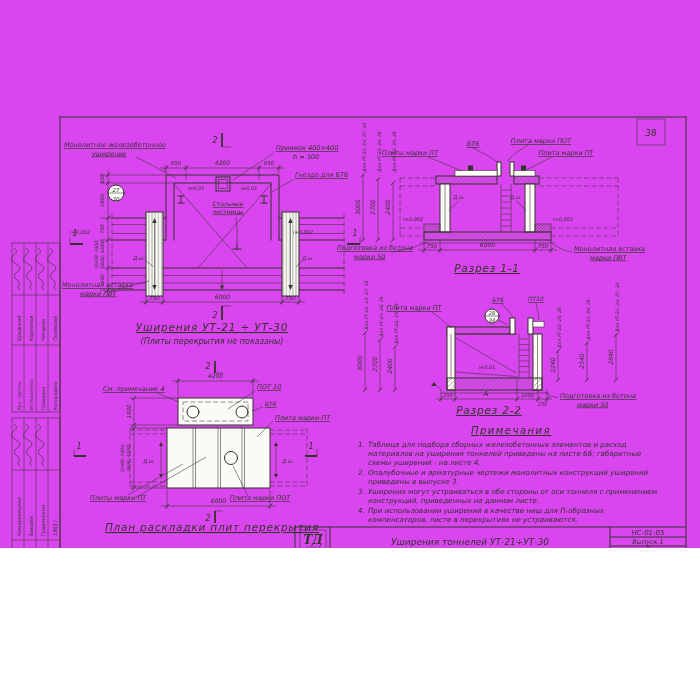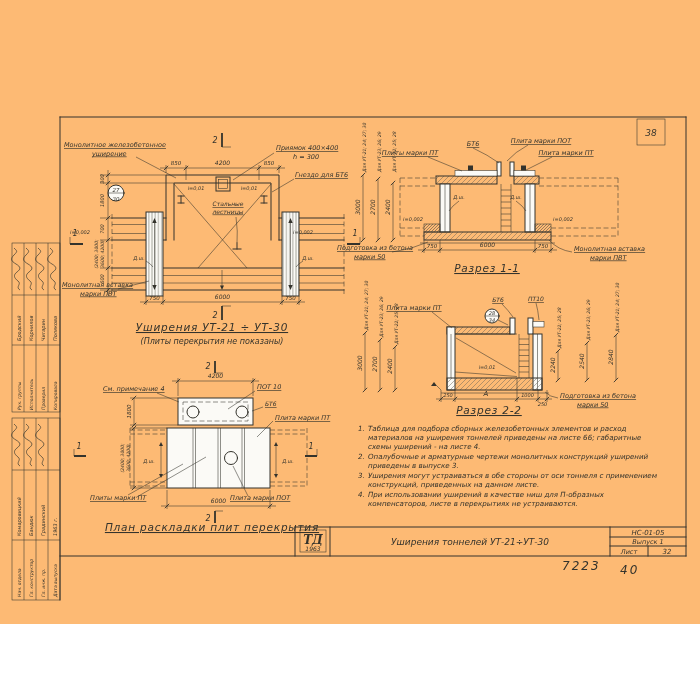--- a/index.html
+++ b/index.html
@@ -1,16 +1,16 @@
 <!DOCTYPE html>
 <html><head>
 <meta charset="utf-8">
 <style>
   html,body{margin:0;padding:0;background:#ffffff;}
-  .page{position:relative;width:700px;height:624px;background:#fdba74;overflow:hidden;
+  .page{position:relative;width:700px;height:548px;background:#d946ef;overflow:hidden;
         font-family:"DejaVu Sans",sans-serif;}
   .page svg{position:absolute;left:0;top:0;}
   svg text{fill:#34332c;font-style:italic;font-family:"DejaVu Sans",sans-serif;}
   .t45{font-size:4.5px}.t5{font-size:5px}.t55{font-size:5.5px}.t6{font-size:6px}
   .t65{font-size:6.5px}.t7{font-size:7px}.t8{font-size:8px}.t9{font-size:9px}
   .t10{font-size:10.5px;letter-spacing:.8px}.t12{font-size:12px;letter-spacing:2px}
   .mid{text-anchor:middle}
   .ul{text-decoration:underline}
   .ln{stroke:#34332c;stroke-width:1;fill:none;stroke-linecap:square}
   .lt{stroke:#34332c;stroke-width:.55;fill:none}
@@ -324,20 +324,21 @@
     <text class="mid" x="313" y="551" font-size="6">1963</text>
     <text class="t9 mid" x="470" y="545">Уширения тоннелей УТ-21÷УТ-30</text>
     <text class="t7 mid" x="648" y="534.5">НС-01-05</text>
     <text class="t65 mid" x="648" y="544">Выпуск 1</text>
     <text class="t65 mid" x="629" y="553.5">Лист</text>
     <text class="t7 mid" x="667" y="553.5">32</text>
   </g>
 </svg>
 
 <div class="notes">
+  <div class="notes-h">Примечания</div>
   <div class="note">
     <span class="nn">1.</span>
     <span class="nt">Таблица для подбора сборных железобетонных элементов и расход материалов на уширения тоннелей приведены на листе 66; габаритные схемы уширений - на листе 4.</span>
   </div>
   <div class="note">
     <span class="nn">2.</span>
     <span class="nt">Опалубочные и арматурные чертежи монолитных конструкций уширений приведены в выпуске 3.</span>
   </div>
   <div class="note">
     <span class="nn">3.</span>

